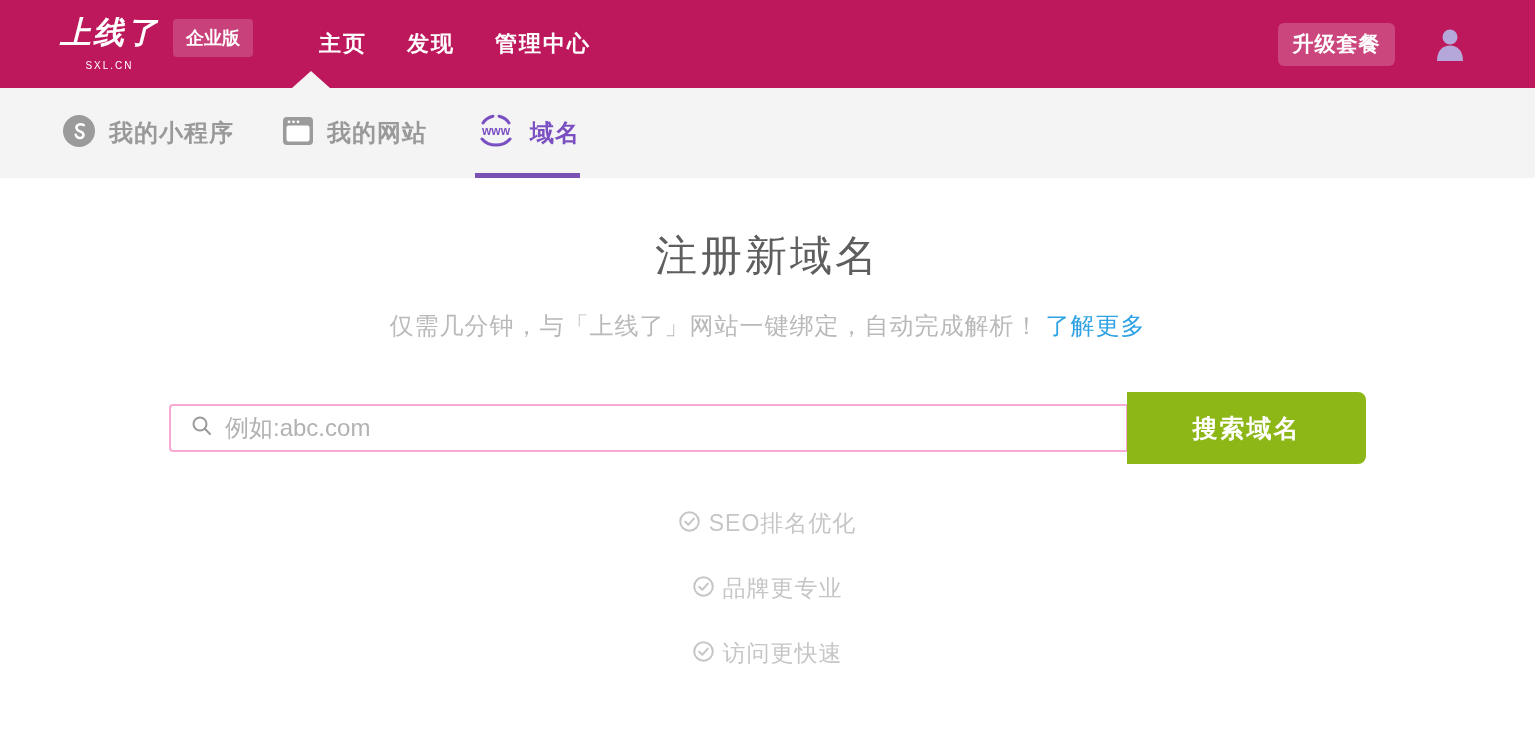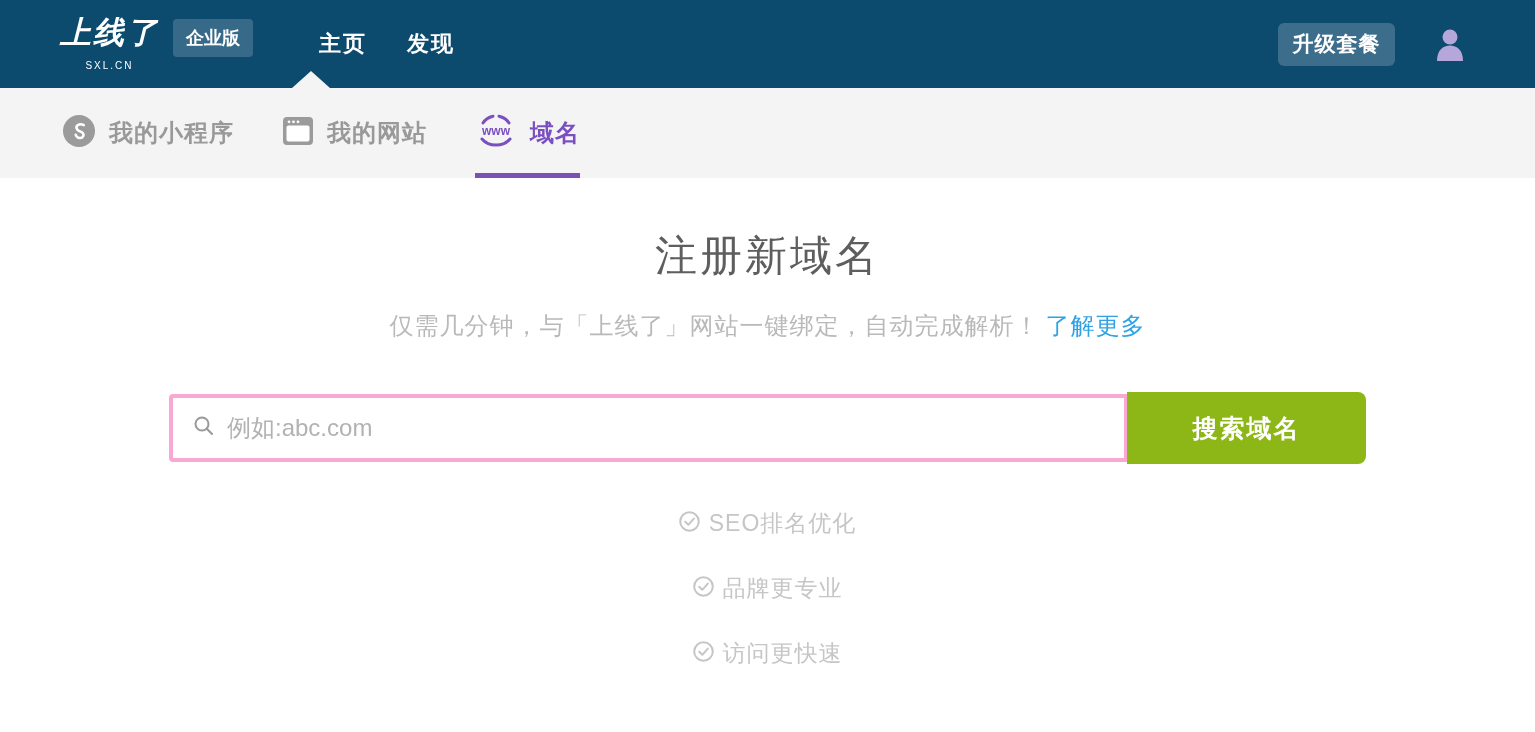--- a/index.html
+++ b/index.html
@@ -7,21 +7,21 @@
   body {
     font-family: "Liberation Sans", "DejaVu Sans", sans-serif;
     background: #ffffff;
     overflow: hidden;
   }
 
   
   .header {
     position: relative;
     height: 88px;
-    background: #0c4a6e;
+    background: #be185d;
     display: flex;
     align-items: center;
     padding: 0 70px 0 60px;
   }
   .logo { display: flex; flex-direction: column; align-items: center; cursor: pointer; }
   .logo-title {
     color: #fff; font-size: 31px; font-weight: bold;
     font-style: italic; letter-spacing: 2px; line-height: 1;
   }
   .logo-sub {
@@ -85,22 +85,22 @@
   .page-subtitle {
     margin-top: 26px; font-size: 24px; color: #B9B9B9; letter-spacing: 1px;
   }
   .learn-more { color: #2FA2E6; cursor: pointer; margin-left: 6px; text-decoration: none; }
 
   .search-row {
     width: 1197px; margin: 50px auto 0 auto;
     display: flex; align-items: center; height: 72px;
   }
   .search-box {
-    flex: 1; height: 68px; background: #fff;
-    border: 4px solid #f9a8d4; border-radius: 4px 0 0 4px;
+    flex: 1; height: 48px; background: #fff;
+    border: 2px solid #f9a8d4; border-radius: 4px 0 0 4px;
     display: flex; align-items: center; padding: 0 20px;
   }
   .search-input {
     flex: 1; border: none; outline: none; background: transparent;
     font-family: inherit; font-size: 24px; color: #555;
     margin-left: 12px; height: 60px;
   }
   .search-input::placeholder { color: #B2B2B2; }
   .search-btn {
     width: 239px; height: 72px; border: none; cursor: pointer;
@@ -122,20 +122,21 @@
 <div class="header">
   <div class="logo">
     <span class="logo-title">上线了</span>
     <span class="logo-sub">SXL.CN</span>
   </div>
   <span class="edition-badge">企业版</span>
 
   <div class="top-nav">
     <span class="top-nav-item">主页</span>
     <span class="top-nav-item">发现</span>
+    <span class="top-nav-item">管理中心</span>
   </div>
 
   <div class="header-spacer"></div>
 
   <button class="upgrade-btn">升级套餐</button>
 
   <span class="avatar">
     <svg width="30" height="33" viewBox="0 0 30 33">
       <circle cx="15" cy="9" r="7.5" fill="#B5A7D9"></circle>
       <path d="M2 33 C2 22 8 17.5 15 17.5 C22 17.5 28 22 28 33 Z" fill="#B5A7D9"></path>

